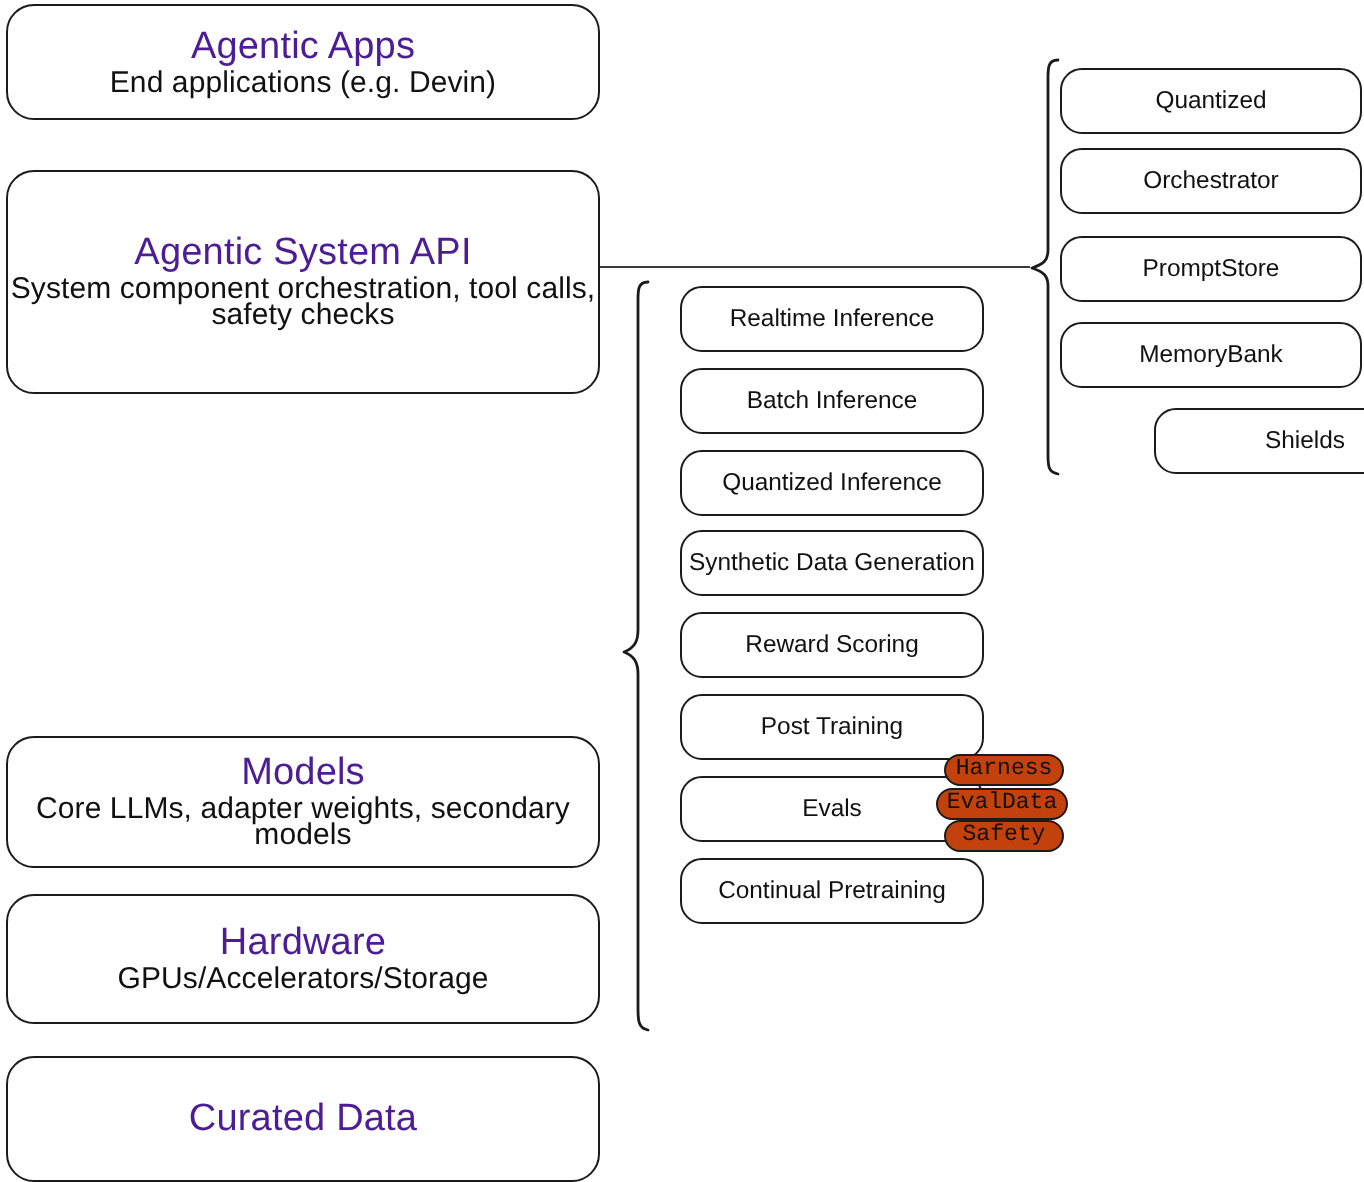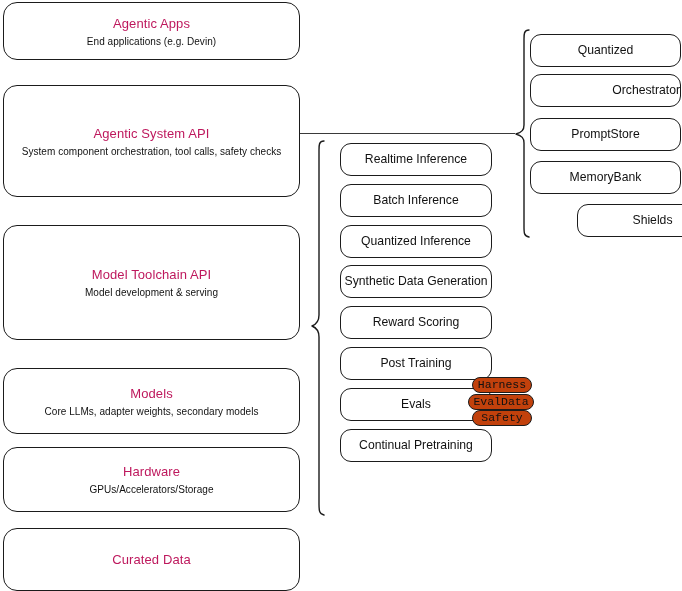--- a/index.html
+++ b/index.html
@@ -30,27 +30,27 @@
     text-align: center;
   }
 
   
   .layer-box {
     left: 3px;
     width: 297px;
     border-radius: 14px;
   }
   .layer-title {
-    font-size: 13px;
-    color: #be185d;
+    font-size: 19px;
+    color: #4c1d95;
     line-height: 17px;
     letter-spacing: 0.1px;
   }
   .layer-sub {
-    font-size: 10px;
+    font-size: 15px;
     color: #111111;
     line-height: 13px;
     margin-top: 3px;
     letter-spacing: 0.05px;
   }
 
   
   .mid-box {
     left: 340px;
     width: 152px;
@@ -121,24 +121,20 @@
   <div class="box layer-box" style="top:2px;height:58px;">
     <div class="layer-title">Agentic Apps</div>
     <div class="layer-sub">End applications (e.g. Devin)</div>
   </div>
 
   <div class="box layer-box" style="top:85px;height:112px;">
     <div class="layer-title">Agentic System API</div>
     <div class="layer-sub">System component orchestration, tool calls, safety checks</div>
   </div>
 
-  <div class="box layer-box" style="top:225px;height:115px;">
-    <div class="layer-title">Model Toolchain API</div>
-    <div class="layer-sub">Model development &amp; serving</div>
-  </div>
 
   <div class="box layer-box" style="top:368px;height:66px;">
     <div class="layer-title">Models</div>
     <div class="layer-sub">Core LLMs, adapter weights, secondary models</div>
   </div>
 
   <div class="box layer-box" style="top:447px;height:65px;">
     <div class="layer-title">Hardware</div>
     <div class="layer-sub">GPUs/Accelerators/Storage</div>
   </div>
@@ -194,21 +190,21 @@
              L 12 97
              C 12 102, 10 104, 4 106
              C 10 108, 12 110, 12 115
              L 12 199
              C 12 205, 12 208, 17 209"></path>
   </svg>
 
   <div class="box right-box" style="top:34px;">
     <div class="right-label">Quantized</div>
   </div>
-  <div class="box right-box" style="top:74px;align-items:flex-end;">
+  <div class="box right-box" style="top:74px;">
     <div class="right-label">Orchestrator</div>
   </div>
   <div class="box right-box" style="top:118px;">
     <div class="right-label">PromptStore</div>
   </div>
   <div class="box right-box" style="top:161px;">
     <div class="right-label">MemoryBank</div>
   </div>
   <div class="box right-box" style="top:204px;margin-left:47px;">
     <div class="right-label">Shields</div>

